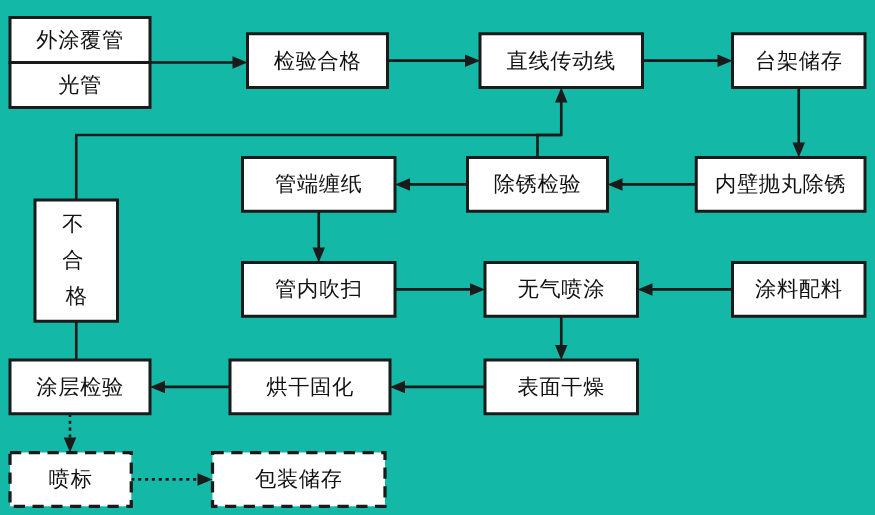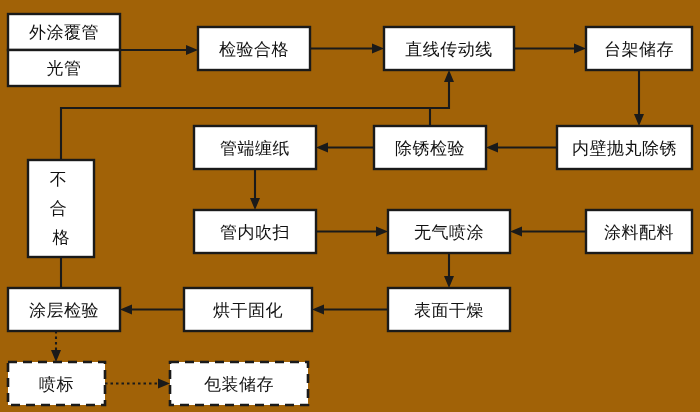--- a/index.html
+++ b/index.html
@@ -1,20 +1,20 @@
 <!DOCTYPE html>
 <html><head>
 <meta charset="utf-8">
 <style>
   html,body{margin:0;padding:0;background:#ffffff;}
   body{
     font-family:"DejaVu Sans","Liberation Sans",sans-serif;
     width:700px;height:412px;overflow:hidden;
   }
-  #flow-root{position:relative;width:700px;height:412px;background:#a16207;}
+  #flow-root{position:relative;width:700px;height:412px;background:#14b8a6;}
   svg#flow-svg{position:absolute;left:0;top:0;width:700px;height:412px;}
   .node-rect{fill:#ffffff;stroke:#1a1a1a;stroke-width:2.4;}
   .node-rect-dashed{fill:#ffffff;stroke:#1a1a1a;stroke-width:2.6;stroke-dasharray:9 6;}
   .node-text{
     font-family:"DejaVu Sans","Liberation Sans",sans-serif;
     font-size:17px;fill:#111111;
     text-anchor:middle;dominant-baseline:middle;
     letter-spacing:0.5px;
   }
   .node-text-vert{

